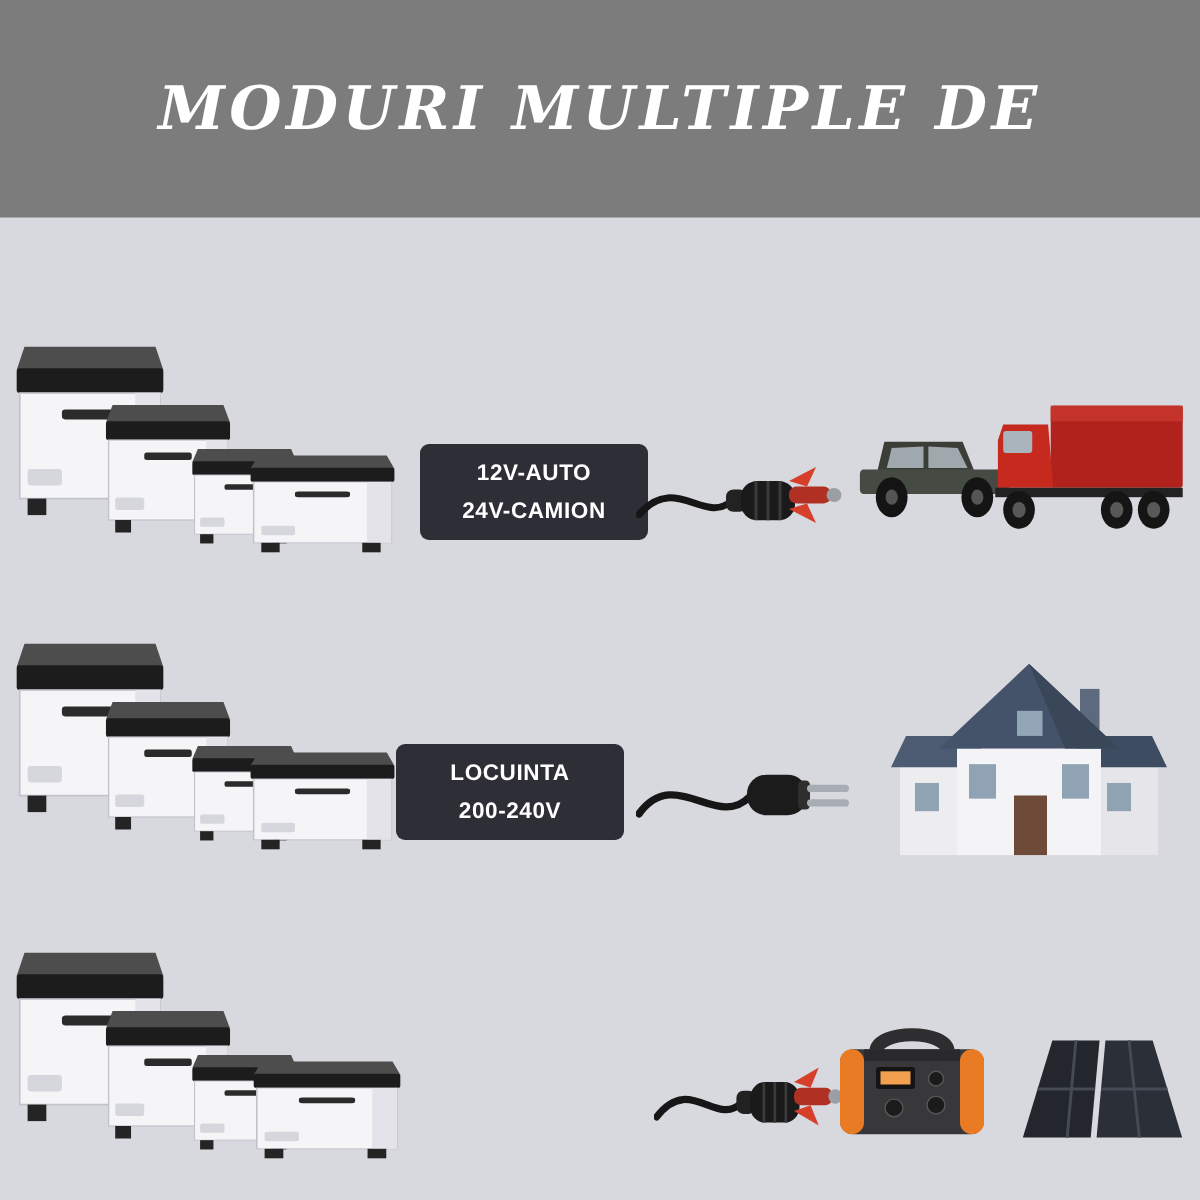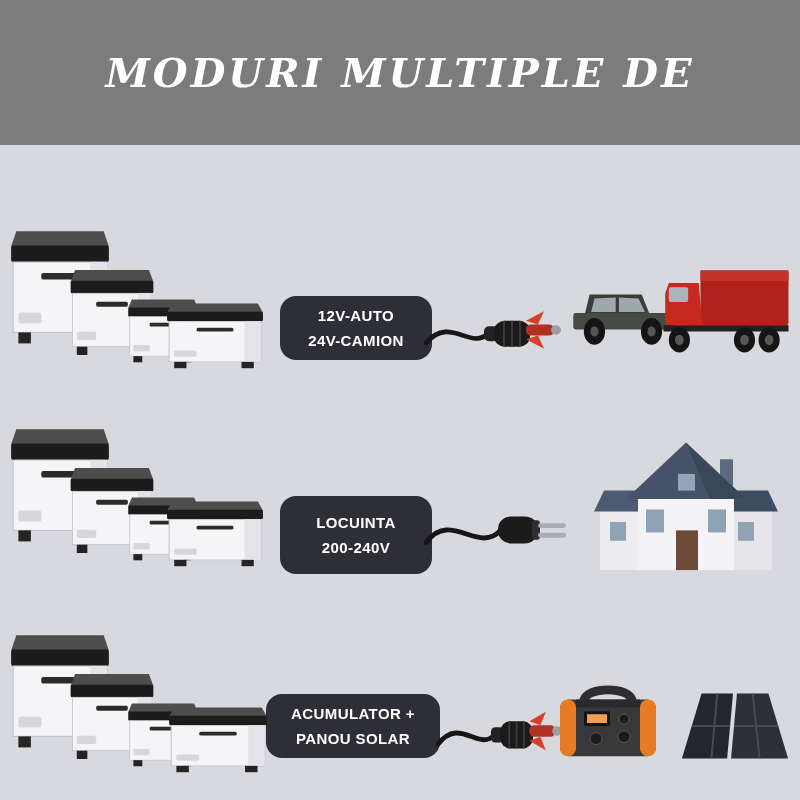--- a/index.html
+++ b/index.html
@@ -18,21 +18,21 @@
   .title {
     color:#ffffff;
     font-family:"DejaVu Serif", serif;
     font-style:italic; font-weight:bold;
     font-size:40px; letter-spacing:3px; line-height:1.15;
     text-align:center; white-space:nowrap;
   }
   .pill {
     position:absolute;
     background:#2e2e37; color:#ffffff;
-    border-radius:16px;
+    border-radius:6px;
     display:flex; flex-direction:column; align-items:center; justify-content:center;
     gap:8px;
     font-weight:bold; font-size:15px; letter-spacing:.4px;
     text-align:center;
   }
   .icon { position:absolute; display:block; }
   .stack { position:absolute; }
   .fridge { position:absolute; display:block; }
 </style>
 </head>
@@ -183,21 +183,21 @@
         <use href="#sym-fridge"></use>
       </svg>
     <svg class="fridge" style="left:118px;top:74px;width:74px;height:74px;z-index:3">
         <use href="#sym-fridge"></use>
       </svg>
     <svg class="fridge" style="left:156px;top:78px;width:102px;height:76px;z-index:4">
         <use href="#sym-fridge"></use>
       </svg>
   </div>
 
-  <div class="pill" style="left:280px;top:496px;width:152px;height:78px">
+  <div class="pill" style="left:264px;top:496px;width:152px;height:64px">
     <div>LOCUINTA</div>
     <div>200-240V</div>
   </div>
 
   <svg class="icon" style="left:424px;top:500px;width:150px;height:58px">
       <use href="#sym-euplug"></use>
     </svg>
 
   <svg class="icon" style="left:586px;top:430px;width:200px;height:162px">
       <use href="#sym-house"></use>
@@ -211,24 +211,20 @@
         <use href="#sym-fridge"></use>
       </svg>
     <svg class="fridge" style="left:118px;top:74px;width:74px;height:74px;z-index:3">
         <use href="#sym-fridge"></use>
       </svg>
     <svg class="fridge" style="left:158px;top:78px;width:104px;height:76px;z-index:4">
         <use href="#sym-fridge"></use>
       </svg>
   </div>
 
-  <div class="pill" style="left:266px;top:694px;width:174px;height:64px">
-    <div>ACUMULATOR +</div>
-    <div>PANOU SOLAR</div>
-  </div>
 
   <svg class="icon" style="left:436px;top:702px;width:130px;height:58px">
       <use href="#sym-carplug"></use>
     </svg>
 
   <svg class="icon" style="left:552px;top:682px;width:112px;height:82px">
       <use href="#sym-powerstation"></use>
     </svg>
   <svg class="icon" style="left:676px;top:686px;width:118px;height:80px">
       <use href="#sym-solarpanel"></use>

